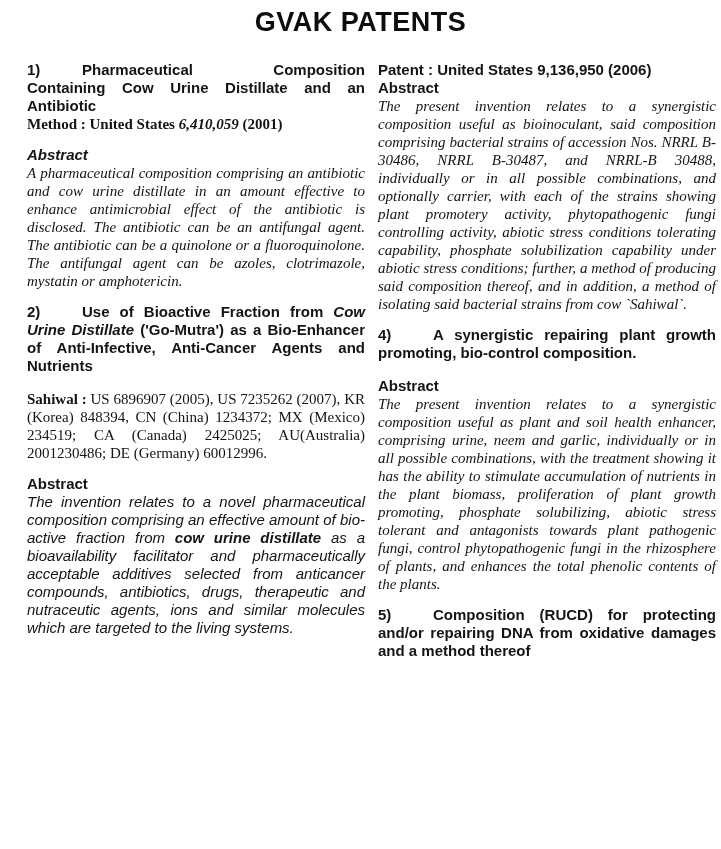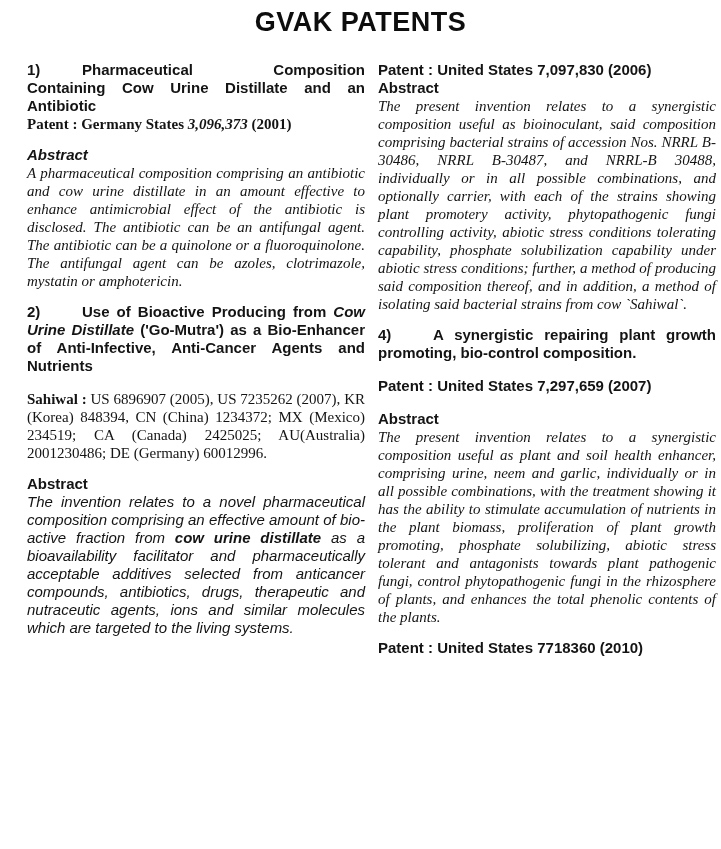--- a/index.html
+++ b/index.html
@@ -43,47 +43,46 @@
 <div class="page">
 
   <h1 class="title">GVAK PATENTS</h1>
 
   <div class="columns">
 
     <div class="col">
 
       <p class="b"><span class="num">1)</span><span>Pharmaceutical Composition Containing Cow Urine Distillate and an Antibiotic</span></p>
 
-      <p class="b gap"><span>Patent : Germany States </span><span class="i">3,096,373</span><span> (2001)</span></p>
+      <p class="b gap"><span>Method : United States </span><span class="i">6,410,059</span><span> (2001)</span></p>
 
       <p class="b i">Abstract</p>
       <p class="i gap">A pharmaceutical composition comprising an antibiotic and cow urine distillate in an amount effective to enhance antimicrobial effect of the antibiotic is disclosed. The antibiotic can be an antifungal agent. The antibiotic can be a quinolone or a fluoroquinolone. The antifungal agent can be azoles, clotrimazole, mystatin or amphotericin.</p>
 
-      <p class="b gap2"><span class="num">2)</span><span>Use of Bioactive Producing from </span><span class="i">Cow Urine Distillate</span><span> ('Go-Mutra') as a Bio-Enhancer of Anti-Infective, Anti-Cancer Agents and Nutrients</span></p>
+      <p class="b gap2"><span class="num">2)</span><span>Use of Bioactive Fraction from </span><span class="i">Cow Urine Distillate</span><span> ('Go-Mutra') as a Bio-Enhancer of Anti-Infective, Anti-Cancer Agents and Nutrients</span></p>
 
       <p class="gap"><span class="b">Sahiwal : </span><span>US 6896907 (2005), US 7235262 (2007), KR (Korea) 848394, CN (China) 1234372; MX (Mexico) 234519; CA (Canada) 2425025; AU(Australia) 2001230486; DE (Germany) 60012996.</span></p>
 
       <p class="b">Abstract</p>
       <p class="i gap2"><span>The invention relates to a novel pharmaceutical composition comprising an effective amount of bio-active fraction from </span><span class="b">cow urine distillate</span><span> as a bioavailability facilitator and pharmaceutically acceptable additives selected from anticancer compounds, antibiotics, drugs, therapeutic and nutraceutic agents, ions and similar molecules which are targeted to the living systems.</span></p>
 
 
     </div>
 
     <div class="col">
 
-      <p class="b">Patent : United States 7,097,830 (2006)</p>
+      <p class="b">Patent : United States 9,136,950 (2006)</p>
       <p class="b">Abstract</p>
       <p class="i gap">The present invention relates to a synergistic composition useful as bioinoculant, said composition comprising bacterial strains of accession Nos. NRRL B-30486, NRRL B-30487, and NRRL-B 30488, individually or in all possible combinations, and optionally carrier, with each of the strains showing plant promotery activity, phytopathogenic fungi controlling activity, abiotic stress conditions tolerating capability, phosphate solubilization capability under abiotic stress conditions; further, a method of producing said composition thereof, and in addition, a method of isolating said bacterial strains from cow `Sahiwal`.</p>
 
       <p class="b gap2"><span class="num">4)</span><span>A synergistic repairing plant growth promoting, bio-control composition.</span></p>
 
-      <p class="b gap2">Patent : United States 7,297,659 (2007)</p>
 
       <p class="b">Abstract</p>
       <p class="i gap">The present invention relates to a synergistic composition useful as plant and soil health enhancer, comprising urine, neem and garlic, individually or in all possible combinations, with the treatment showing it has the ability to stimulate accumulation of nutrients in the plant biomass, proliferation of plant growth promoting, phosphate solubilizing, abiotic stress tolerant and antagonists towards plant pathogenic fungi, control phytopathogenic fungi in the rhizosphere of plants, and enhances the total phenolic contents of the plants.</p>
 
+      <p class="b gap2"><span class="num">5)</span><span>Composition (RUCD) for protecting and/or repairing DNA from oxidative damages and a method thereof</span></p>
 
-      <p class="b">Patent : United States 7718360 (2010)</p>
 
     </div>
 
   </div>
 </div>
 
 </body></html>

